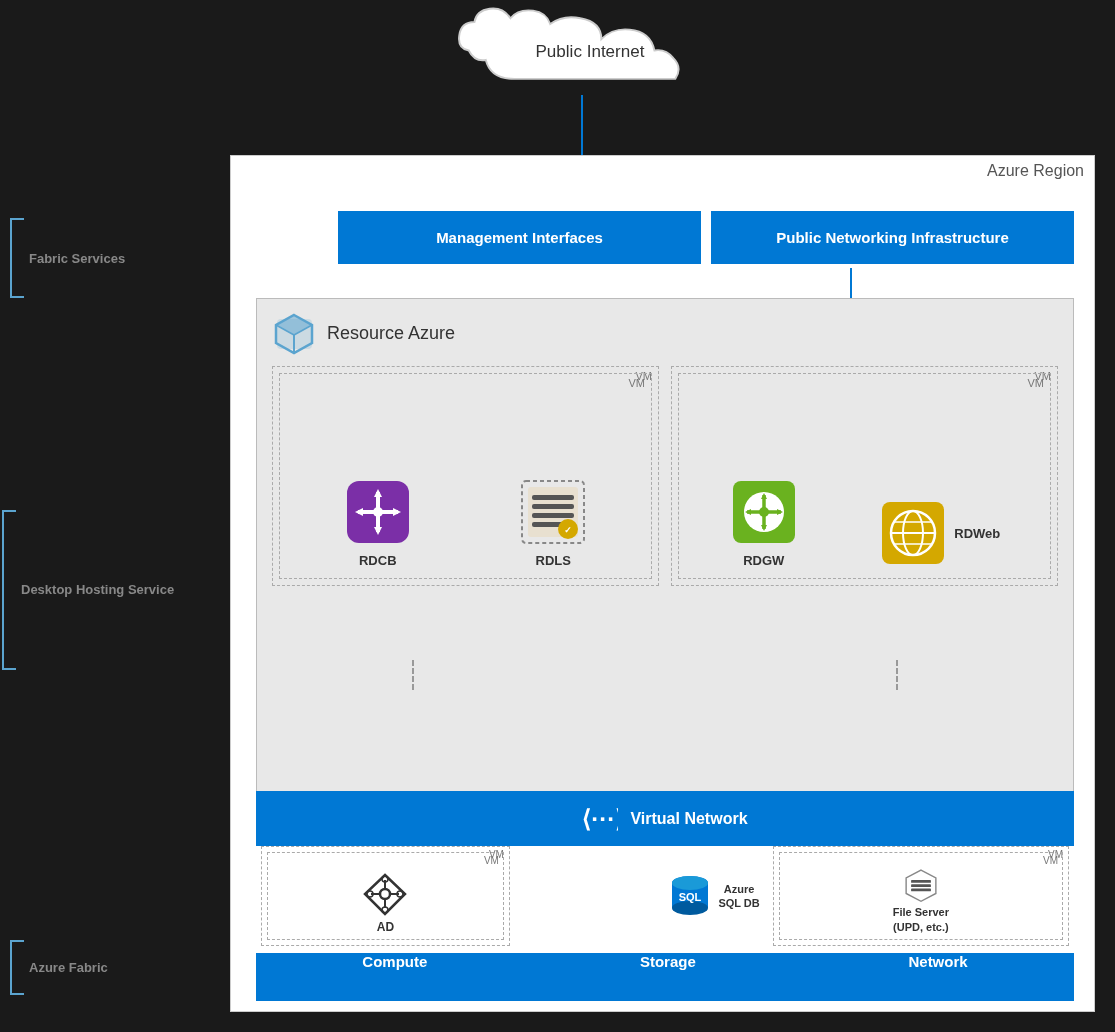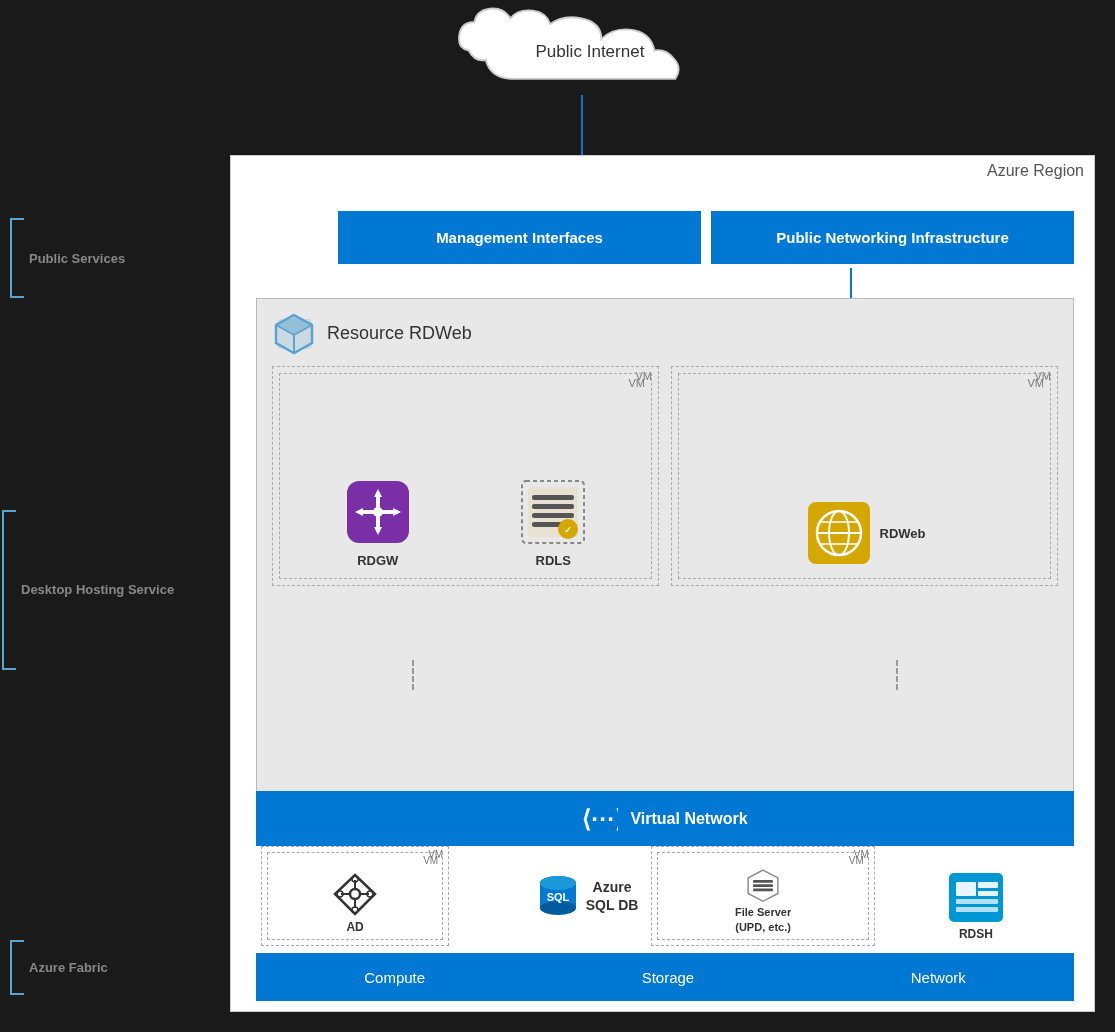--- a/index.html
+++ b/index.html
@@ -95,21 +95,21 @@
     <div style="display:flex; align-items:center; margin-bottom:10px; position:relative;">
 
       <svg width="45" height="45" viewBox="0 0 45 45" style="margin-right:10px;" xmlns="http://www.w3.org/2000/svg">
         <rect x="5" y="8" width="35" height="30" rx="4" fill="#5ba4cf" opacity="0.2"></rect>
         <polygon points="22,4 40,14 40,32 22,42 4,32 4,14" fill="none" stroke="#5ba4cf" stroke-width="2.5"></polygon>
         <polygon points="22,4 40,14 22,24 4,14" fill="#5ba4cf" opacity="0.5"></polygon>
         <line x1="22" y1="24" x2="22" y2="42" stroke="#5ba4cf" stroke-width="2"></line>
         <line x1="4" y1="14" x2="22" y2="24" stroke="#5ba4cf" stroke-width="1.5"></line>
         <line x1="40" y1="14" x2="22" y2="24" stroke="#5ba4cf" stroke-width="1.5"></line>
       </svg>
-      <span style="font-size:18px; color:#333;">Resource RDWeb</span>
+      <span style="font-size:18px; color:#333;">Resource Azure</span>
 
     </div>
 
     <div style="display:flex; gap:12px; margin-bottom:0; height:220px;">
 
       <div style="flex:1; border:1.5px dashed #aaa; position:relative; padding:6px 6px 6px 6px;">
         <span style="position:absolute; right:6px; top:3px; font-size:11px; color:#777;">VM</span>
         <div style="border:1.5px dashed #aaa; position:relative; display:flex; justify-content:space-around; align-items:flex-end; padding:25px 10px 10px 10px; height:100%;">
           <span style="position:absolute; right:6px; top:3px; font-size:11px; color:#777;">VM</span>
 
@@ -120,21 +120,21 @@
               <line x1="35" y1="15" x2="35" y2="55" stroke="white" stroke-width="4"></line>
               <line x1="15" y1="35" x2="55" y2="35" stroke="white" stroke-width="4"></line>
 
               <polygon points="35,12 31,20 39,20" fill="white"></polygon>
               <polygon points="35,58 31,50 39,50" fill="white"></polygon>
               <polygon points="12,35 20,31 20,39" fill="white"></polygon>
               <polygon points="58,35 50,31 50,39" fill="white"></polygon>
 
               <circle cx="35" cy="35" r="5" fill="white"></circle>
             </svg>
-            <span style="font-size:13px; color:#333; font-weight:600;">RDGW</span>
+            <span style="font-size:13px; color:#333; font-weight:600;">RDCB</span>
           </div>
 
           <div style="display:flex; flex-direction:column; align-items:center; gap:6px;">
             <svg width="70" height="70" viewBox="0 0 70 70" xmlns="http://www.w3.org/2000/svg">
 
               <rect x="4" y="4" width="62" height="62" rx="4" fill="none" stroke="#888" stroke-width="2" stroke-dasharray="4,3"></rect>
               <rect x="10" y="10" width="50" height="50" rx="3" fill="#e8e0d0"></rect>
 
               <rect x="14" y="18" width="42" height="5" rx="2" fill="#555"></rect>
               <rect x="14" y="27" width="42" height="5" rx="2" fill="#555"></rect>
@@ -147,20 +147,35 @@
             <span style="font-size:13px; color:#333; font-weight:600;">RDLS</span>
           </div>
         </div>
       </div>
 
       <div style="flex:1; border:1.5px dashed #aaa; position:relative; padding:6px 6px 6px 6px;">
         <span style="position:absolute; right:6px; top:3px; font-size:11px; color:#777;">VM</span>
         <div style="border:1.5px dashed #aaa; position:relative; display:flex; justify-content:space-around; align-items:flex-end; padding:25px 10px 10px 10px; height:100%;">
           <span style="position:absolute; right:6px; top:3px; font-size:11px; color:#777;">VM</span>
 
+          <div style="display:flex; flex-direction:column; align-items:center; gap:6px;">
+            <svg width="70" height="70" viewBox="0 0 70 70" xmlns="http://www.w3.org/2000/svg">
+              <rect x="4" y="4" width="62" height="62" rx="8" fill="#6ab21f"></rect>
+              <circle cx="35" cy="35" r="20" fill="white"></circle>
+
+              <line x1="35" y1="18" x2="35" y2="52" stroke="#6ab21f" stroke-width="3.5"></line>
+              <line x1="18" y1="35" x2="52" y2="35" stroke="#6ab21f" stroke-width="3.5"></line>
+              <polygon points="35,16 32,22 38,22" fill="#6ab21f"></polygon>
+              <polygon points="35,54 32,48 38,48" fill="#6ab21f"></polygon>
+              <polygon points="16,35 22,32 22,38" fill="#6ab21f"></polygon>
+              <polygon points="54,35 48,32 48,38" fill="#6ab21f"></polygon>
+              <circle cx="35" cy="35" r="5" fill="#6ab21f"></circle>
+            </svg>
+            <span style="font-size:13px; color:#333; font-weight:600;">RDGW</span>
+          </div>
 
           <div style="display:flex; flex-direction:row; align-items:center; gap:6px;">
             <svg width="70" height="70" viewBox="0 0 70 70" xmlns="http://www.w3.org/2000/svg">
               <rect x="4" y="4" width="62" height="62" rx="8" fill="#d4a800"></rect>
 
               <circle cx="35" cy="35" r="22" fill="none" stroke="white" stroke-width="2.5"></circle>
               <ellipse cx="35" cy="35" rx="10" ry="22" fill="none" stroke="white" stroke-width="2"></ellipse>
               <line x1="13" y1="35" x2="57" y2="35" stroke="white" stroke-width="2"></line>
               <line x1="15" y1="24" x2="55" y2="24" stroke="white" stroke-width="1.5"></line>
               <line x1="15" y1="46" x2="55" y2="46" stroke="white" stroke-width="1.5"></line>
@@ -209,67 +224,55 @@
 
     <div style="flex:1; border:0; position:relative; display:flex; flex-direction:row; align-items:center; justify-content:flex-end; padding:5px;">
       <svg width="55" height="55" viewBox="0 0 55 55" xmlns="http://www.w3.org/2000/svg">
 
         <ellipse cx="27" cy="14" rx="18" ry="7" fill="#0078d4"></ellipse>
         <rect x="9" y="14" width="36" height="25" fill="#0078d4"></rect>
         <ellipse cx="27" cy="39" rx="18" ry="7" fill="#005a9e"></ellipse>
         <ellipse cx="27" cy="14" rx="18" ry="7" fill="#1a9ad8"></ellipse>
         <text x="27" y="32" text-anchor="middle" font-size="11" fill="white" font-weight="bold" font-family="Arial">SQL</text>
       </svg>
-      <span style="font-size:14px; color:#333; font-weight:600; text-align:center; line-height:1.3;">Azure<br>SQL DB</span>
+      <span style="font-size:11px; color:#333; font-weight:600; text-align:center; line-height:1.3;">Azure<br>SQL DB</span>
     </div>
 
     <div style="flex:1.2; border:1.5px dashed #aaa; position:relative; padding:5px;">
       <span style="position:absolute; right:5px; top:2px; font-size:10px; color:#777;">VM</span>
       <div style="border:1.5px dashed #aaa; position:relative; display:flex; flex-direction:column; align-items:center; justify-content:flex-end; padding:15px 5px 5px 5px; height:100%;">
         <span style="position:absolute; right:4px; top:2px; font-size:10px; color:#777;">VM</span>
         <svg width="50" height="50" viewBox="0 0 50 50" xmlns="http://www.w3.org/2000/svg">
 
           <polygon points="25,3 46,14 46,36 25,47 4,36 4,14" fill="none" stroke="#888" stroke-width="2"></polygon>
           <rect x="11" y="17" width="28" height="4" rx="1" fill="#555"></rect>
           <rect x="11" y="23" width="28" height="4" rx="1" fill="#555"></rect>
           <rect x="11" y="29" width="28" height="4" rx="1" fill="#555"></rect>
         </svg>
         <span style="font-size:11px; color:#333; font-weight:600; text-align:center; line-height:1.3; margin-top:2px;">File Server<br>(UPD, etc.)</span>
       </div>
     </div>
 
-    <div style="flex:1; border:0; position:relative; display:flex; flex-direction:column; align-items:center; justify-content:flex-end; padding:5px;">
-      <svg width="60" height="55" viewBox="0 0 60 55" xmlns="http://www.w3.org/2000/svg">
-        <rect x="3" y="3" width="54" height="49" rx="5" fill="#0098d4"></rect>
-
-        <rect x="10" y="12" width="20" height="14" rx="1" fill="white" opacity="0.9"></rect>
-        <rect x="32" y="12" width="20" height="6" rx="1" fill="white" opacity="0.9"></rect>
-        <rect x="32" y="21" width="20" height="5" rx="1" fill="white" opacity="0.9"></rect>
-        <rect x="10" y="29" width="42" height="5" rx="1" fill="white" opacity="0.7"></rect>
-        <rect x="10" y="37" width="42" height="5" rx="1" fill="white" opacity="0.7"></rect>
-      </svg>
-      <span style="font-size:12px; color:#333; font-weight:600; margin-top:2px;">RDSH</span>
-    </div>
-
-  </div>
-
-  <div style="position:absolute; left:25px; right:20px; bottom:10px; height:48px; background:#0078d4; color:white; display:flex; align-items:center; justify-content:space-around; font-size:15px; font-weight:400;">
+
+  </div>
+
+  <div style="position:absolute; left:25px; right:20px; bottom:10px; height:48px; background:#0078d4; color:white; display:flex; align-items:flex-start; justify-content:space-around; font-size:15px; font-weight:700;">
     <span>Compute</span>
     <span>Storage</span>
     <span>Network</span>
   </div>
 
   <div style="position:absolute; left:82px; bottom:165px; width:1px; height:0px; border-left:2px dashed #999;"></div>
   <div style="position:absolute; left:560px; bottom:165px; width:1px; height:0px; border-left:2px dashed #999;"></div>
 
 </div>
 
 <div style="position:absolute; left:10px; top:218px; display:flex; align-items:center; height:80px;">
   <div style="width:14px; height:80px; border-top:2px solid #5ba4cf; border-bottom:2px solid #5ba4cf; border-left:2px solid #5ba4cf; margin-right:5px; flex-shrink:0;"></div>
-  <span style="color:#888; font-size:13px; font-weight:600; white-space:nowrap;">Public Services</span>
+  <span style="color:#888; font-size:13px; font-weight:600; white-space:nowrap;">Fabric Services</span>
 </div>
 
 <div style="position:absolute; left:2px; top:510px; display:flex; align-items:center; height:160px;">
   <div style="width:14px; height:160px; border-top:2px solid #5ba4cf; border-bottom:2px solid #5ba4cf; border-left:2px solid #5ba4cf; margin-right:5px; flex-shrink:0;"></div>
   <span style="color:#888; font-size:13px; font-weight:600; text-align:center; line-height:1.4;">Desktop Hosting Service</span>
 </div>
 
 <div style="position:absolute; left:10px; top:940px; display:flex; align-items:center; height:55px;">
   <div style="width:14px; height:55px; border-top:2px solid #5ba4cf; border-bottom:2px solid #5ba4cf; border-left:2px solid #5ba4cf; margin-right:5px; flex-shrink:0;"></div>
   <span style="color:#888; font-size:13px; font-weight:600;">Azure Fabric</span>

